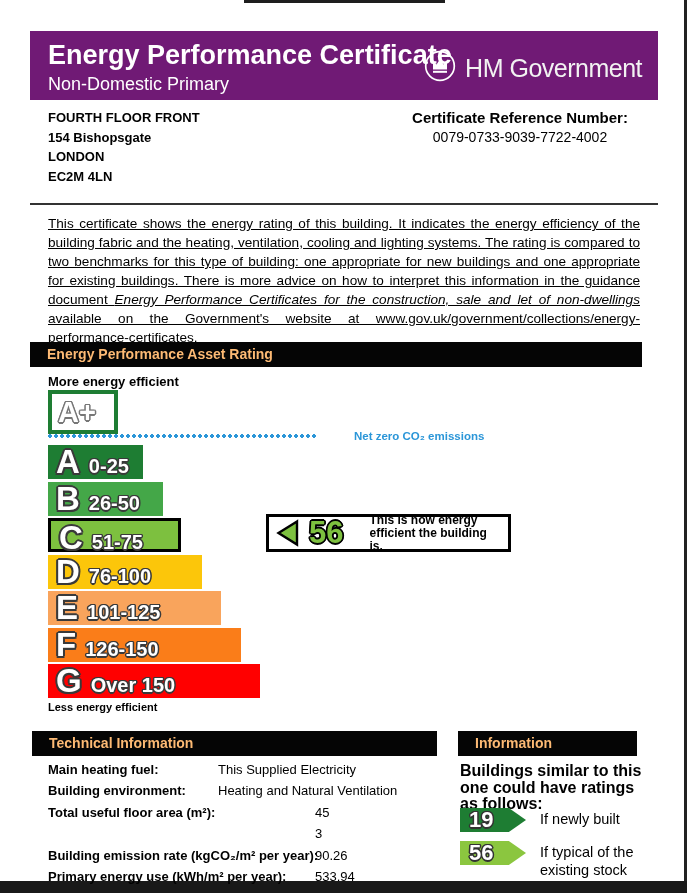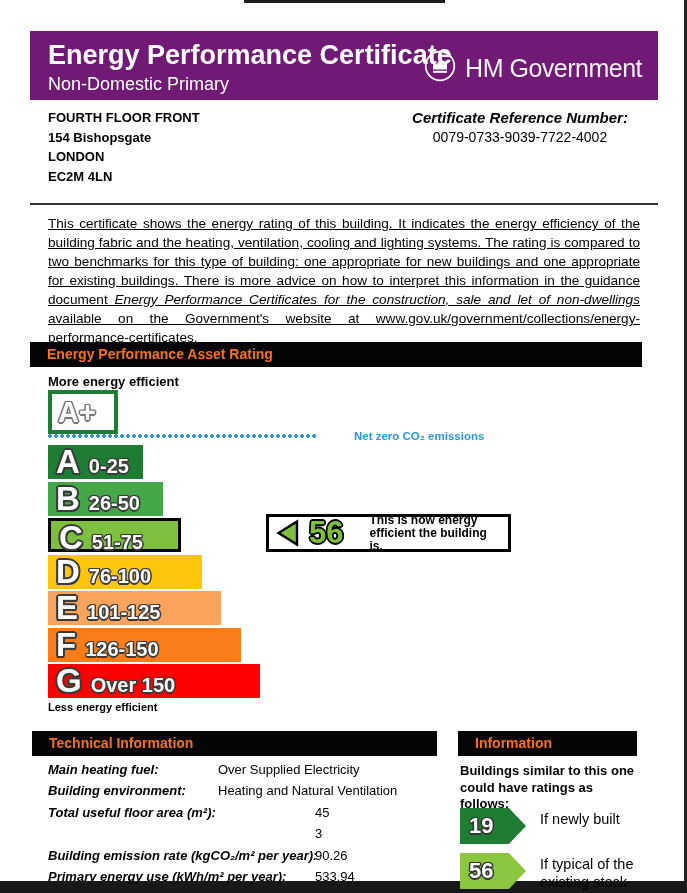--- a/index.html
+++ b/index.html
@@ -14,30 +14,30 @@
   
   .header{position:absolute;left:30px;top:31px;width:628px;height:69px;background:#701a75;color:#fff;}
   .header-title{position:absolute;left:18px;top:9px;font-size:27px;font-weight:bold;letter-spacing:0;}
   .header-sub{position:absolute;left:18px;top:43px;font-size:18px;font-weight:400;}
   .logo{position:absolute;right:16px;top:18px;display:flex;align-items:center;}
   .logo-text{color:#f2f2f2;font-size:25px;font-weight:400;margin-left:8px;letter-spacing:-0.5px;}
 
   
   .address{position:absolute;left:48px;top:108px;font-size:13px;font-weight:bold;line-height:19.5px;}
   .certref{position:absolute;left:398px;top:109px;width:244px;text-align:center;}
-  .certref-label{font-size:15px;font-weight:bold;white-space:nowrap;font-style:italic;}
+  .certref-label{font-size:15px;font-weight:bold;white-space:nowrap;}
   .certref-number{font-size:14px;margin-top:3px;}
 
   
   .intro{position:absolute;left:30px;top:203px;width:628px;border-top:2px solid #333;}
   .intro p{margin:9px 18px 0 18px;font-size:13.6px;line-height:19px;text-align:justify;text-decoration:underline;}
   .intro .it{font-style:italic;}
 
   
-  .section-bar{position:absolute;height:25px;background:#050505;color:#f97316;
+  .section-bar{position:absolute;height:25px;background:#050505;color:#fdba74;
                font-size:14px;font-weight:bold;line-height:25px;padding-left:17px;box-sizing:border-box;}
   #bar-asset{left:30px;top:342px;width:612px;}
   #bar-tech{left:32px;top:731px;width:405px;}
   #bar-bench{left:458px;top:731px;width:179px;}
 
   
   .more-label{position:absolute;left:48px;top:374px;font-size:13px;font-weight:bold;}
   .less-label{position:absolute;left:48px;top:701px;font-size:11px;font-weight:bold;}
   .aplus-box{position:absolute;left:48px;top:390px;width:70px;height:44px;box-sizing:border-box;
              border:4px solid #1e7d33;background:#fff;}
@@ -64,29 +64,29 @@
   .indicator{position:absolute;left:266px;top:514px;width:245px;height:38px;box-sizing:border-box;
              border:3px solid #000;background:#fff;display:flex;align-items:center;}
   .indicator-value{font-size:31px;font-weight:bold;margin-left:10px;
         text-shadow:1.8px 0 0 #000,-1.8px 0 0 #000,0 1.8px 0 #000,0 -1.8px 0 #000,
                     1.3px 1.3px 0 #000,-1.3px -1.3px 0 #000,1.3px -1.3px 0 #000,-1.3px 1.3px 0 #000;}
   .indicator-caption{margin-left:26px;font-size:12px;font-weight:bold;line-height:13px;width:125px;}
 
   
   .tech-rows{position:absolute;left:48px;top:762px;width:392px;}
   .tech-row{position:relative;height:21.4px;font-size:13px;}
-  .tech-label{font-weight:bold;font-style:italic;}
+  .tech-label{font-weight:bold;}
   .tech-value{position:absolute;left:170px;top:0;font-weight:400;}
   .tech-row:nth-child(n+3) .tech-value{left:267px;}
 
   
-  .bench-intro{position:absolute;left:460px;top:763px;width:182px;font-size:13px;font-weight:bold;line-height:16.5px;}
+  .bench-intro{position:absolute;left:460px;top:763px;width:182px;font-size:16px;font-weight:bold;line-height:16.5px;}
   .bench-items{position:absolute;left:460px;top:808px;width:200px;}
   .bench-row{display:flex;align-items:flex-start;margin-bottom:9px;}
-  .bench-arrow{width:66px;height:36px;flex:0 0 66px;display:flex;align-items:center;
+  .bench-arrow{width:66px;height:24px;flex:0 0 66px;display:flex;align-items:center;
                clip-path:polygon(0 0,74% 0,100% 50%,74% 100%,0 100%);}
   .bench-value{font-size:22px;font-weight:bold;margin-left:9px;color:#fff;
         text-shadow:1.5px 0 0 #333,-1.5px 0 0 #333,0 1.5px 0 #333,0 -1.5px 0 #333,
                     1px 1px 0 #333,-1px -1px 0 #333,1px -1px 0 #333,-1px 1px 0 #333;}
   .bench-label{margin-left:14px;font-size:14.5px;line-height:17.5px;padding-top:3px;width:110px;}
 </style>
 </head>
 <body>
 
 <div id="page">
@@ -177,21 +177,21 @@
       <svg width="23" height="28" viewBox="0 0 23 28">
         <polygon points="21,2.5 2.5,14 21,25.5" fill="#7dc03f" stroke="#000" stroke-width="2.4"></polygon>
       </svg>
     </span>
     <span class="indicator-value" style="color: rgb(125, 192, 63);">56</span>
     <span class="indicator-caption">This is how energy efficient the building is.</span>
   </div>
 
   <div class="section-bar" id="bar-tech">Technical Information</div>
   <div class="tech-rows">
-      <div class="tech-row"><span class="tech-label">Main heating fuel:</span><span class="tech-value">Over Supplied Electricity</span></div>
+      <div class="tech-row"><span class="tech-label">Main heating fuel:</span><span class="tech-value">This Supplied Electricity</span></div>
       <div class="tech-row"><span class="tech-label">Building environment:</span><span class="tech-value">Heating and Natural Ventilation</span></div>
       <div class="tech-row"><span class="tech-label">Total useful floor area (m²):</span><span class="tech-value">45</span></div>
       <div class="tech-row"><span class="tech-value">3</span></div>
       <div class="tech-row"><span class="tech-label">Building emission rate (kgCO₂/m² per year):</span><span class="tech-value">90.26</span></div>
       <div class="tech-row"><span class="tech-label">Primary energy use (kWh/m² per year):</span><span class="tech-value">533.94</span></div>
     </div>
 
   <div class="section-bar" id="bar-bench">Information</div>
   <div class="bench-intro">Buildings similar to this one could have ratings as follows:</div>
   <div class="bench-items">

